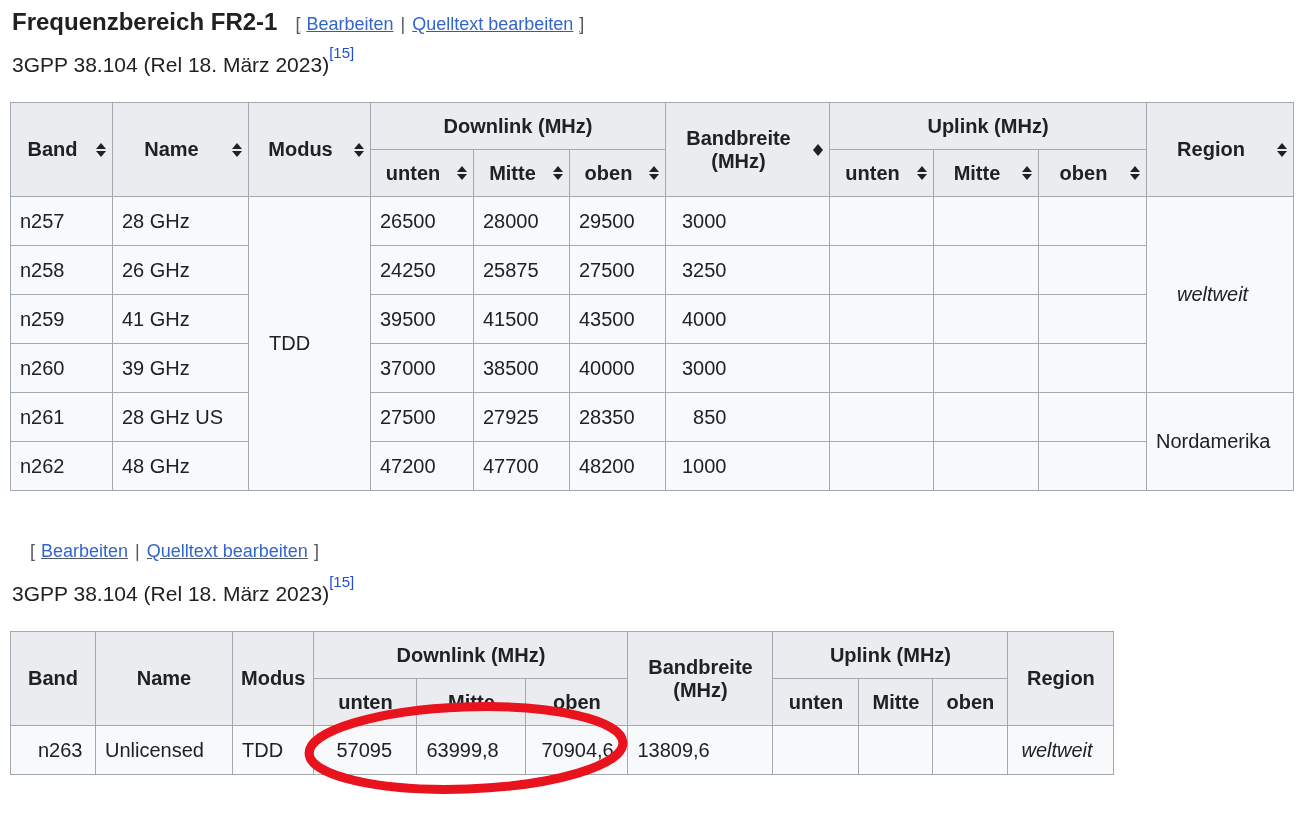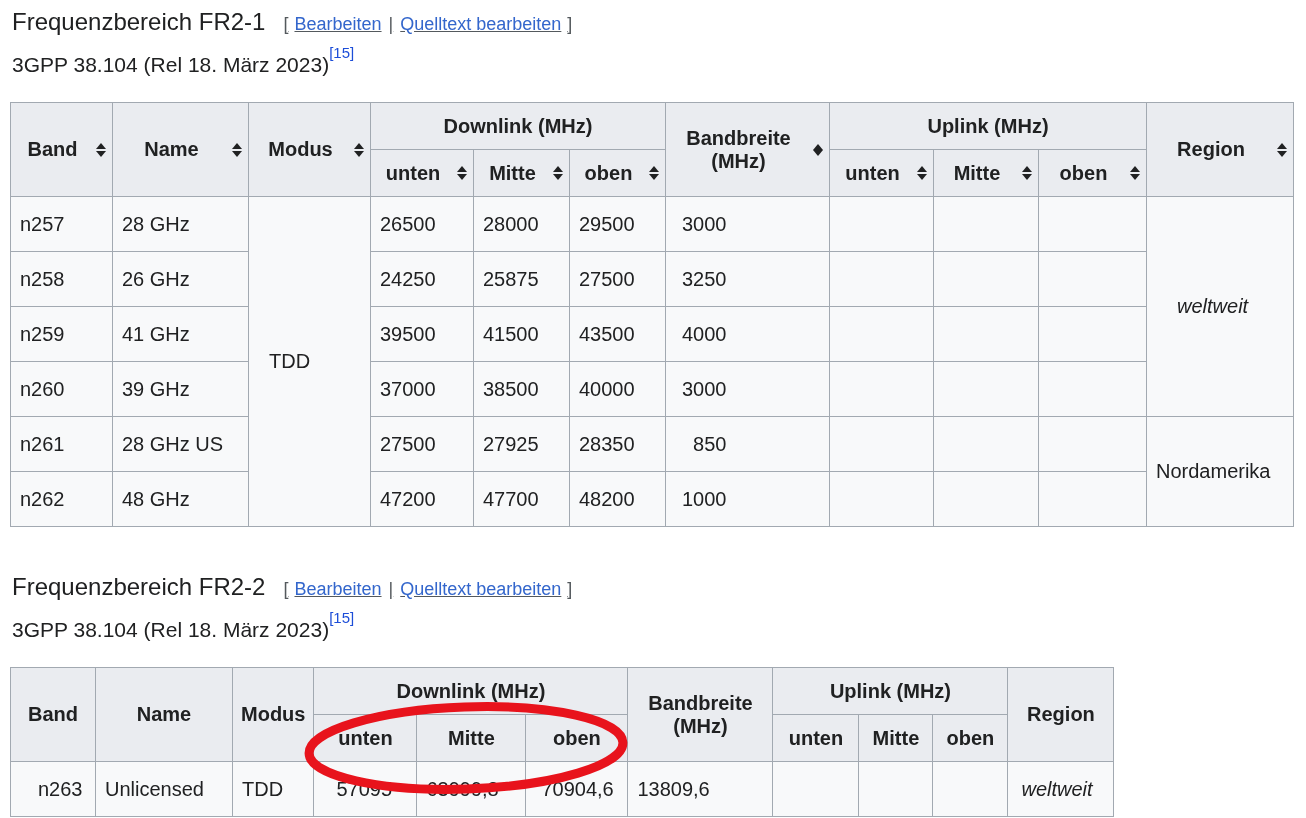--- a/index.html
+++ b/index.html
@@ -5,21 +5,21 @@
   html,body{margin:0;padding:0;}
   body{
     width:1306px;height:818px;position:relative;overflow:hidden;
     background:#ffffff;color:#202122;
     font-family:"Liberation Sans",sans-serif;
   }
   .content{padding:8px 0 0 10px;}
 
   
   .section-heading{margin-left:2px;display:flex;align-items:baseline;height:28px;line-height:28px;}
-  .section-heading h3{margin:0;font-size:24px;font-weight:normal;display:inline;}
+  .section-heading h3{margin:0;font-size:24px;font-weight:bold;display:inline;}
   .editsection{font-size:18px;font-weight:normal;color:#54595d;margin-left:18px;white-space:nowrap;text-decoration:underline;}
   .editsection a{color:#3366cc;text-decoration:none;cursor:pointer;}
   .editsection .lb{margin-right:6px;}
   .editsection .rb{margin-left:6px;}
   .editsection .divider{margin:0 7px;color:#54595d;}
 
   .srcline{margin:16px 0 0 2px;font-size:21px;line-height:26px;}
   .srcline sup{font-size:15px;line-height:0;position:relative;top:-6px;}
   .srcline sup a{color:#1d4ed8;text-decoration:none;cursor:pointer;}
 
@@ -28,21 +28,21 @@
     border-collapse:collapse;table-layout:fixed;
     margin-top:24px;font-size:20px;background:#f8f9fa;
   }
   .wikitable th,.wikitable td{border:1px solid #a2a9b1;overflow:hidden;}
   .wikitable th{
     background:#eaecf0;font-weight:bold;text-align:center;
     padding:2px 8px;vertical-align:middle;
   }
   .wikitable td{padding:2px 6px 2px 9px;text-align:left;vertical-align:middle;background:#f8f9fa;}
   .wikitable thead tr{height:47px;}
-  .wikitable tbody tr{height:55px;}
+  .wikitable tbody tr{height:49px;}
   th.sortable{position:relative;padding-right:26px;cursor:pointer;}
   .sort-icon{position:absolute;right:6px;top:50%;transform:translateY(-50%);
     display:flex;flex-direction:column;align-items:center;gap:2px;}
   .sort-icon .tri-up{width:0;height:0;border-left:5px solid transparent;border-right:5px solid transparent;border-bottom:6px solid #202122;}
   .sort-icon .tri-down{width:0;height:0;border-left:5px solid transparent;border-right:5px solid transparent;border-top:6px solid #202122;}
   .two-line span{display:block;line-height:23px;text-align:center;}
   td.italic{font-style:italic;}
 
   
   .annotation-layer{position:absolute;left:0;top:0;width:1306px;height:818px;pointer-events:none;z-index:10;}
@@ -197,21 +197,20 @@
         <td>48200</td>
         <td style="padding-left:16px">1000</td>
         <td></td>
         <td></td>
         <td></td>
       </tr>
     </tbody>
   </table>
 
   <div class="section-heading" style="margin-top:46px">
-    <h3><span>Frequenzbereich FR2-2</span></h3>
     <span class="editsection">
       <span class="lb">[</span><a>Bearbeiten</a><span class="divider">|</span><a>Quelltext bearbeiten</a><span class="rb">]</span>
     </span>
   </div>
   <p class="srcline"><span>3GPP 38.104 (Rel 18. März 2023)</span><sup><a>[15]</a></sup></p>
 
   <table class="wikitable">
     <colgroup>
       <col style="width:85px">
         <col style="width:137px">

